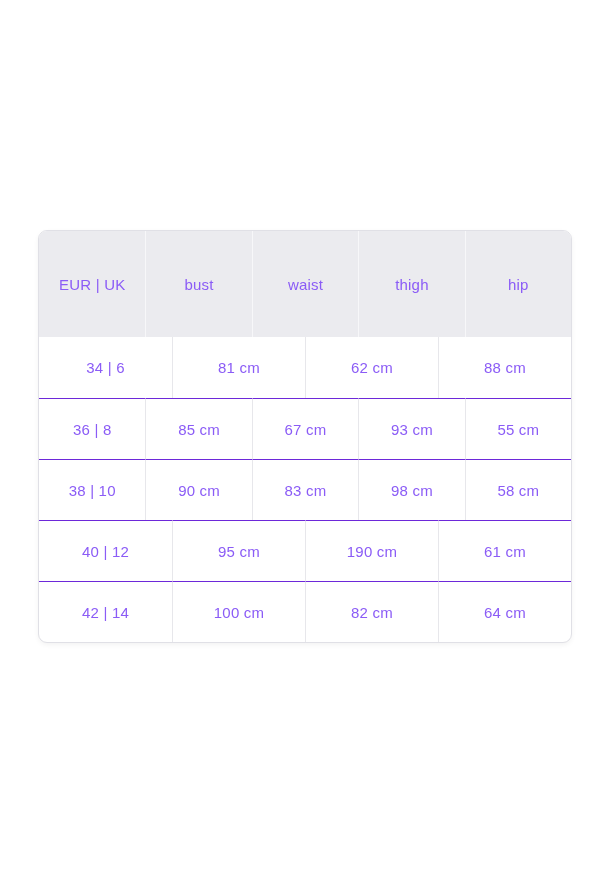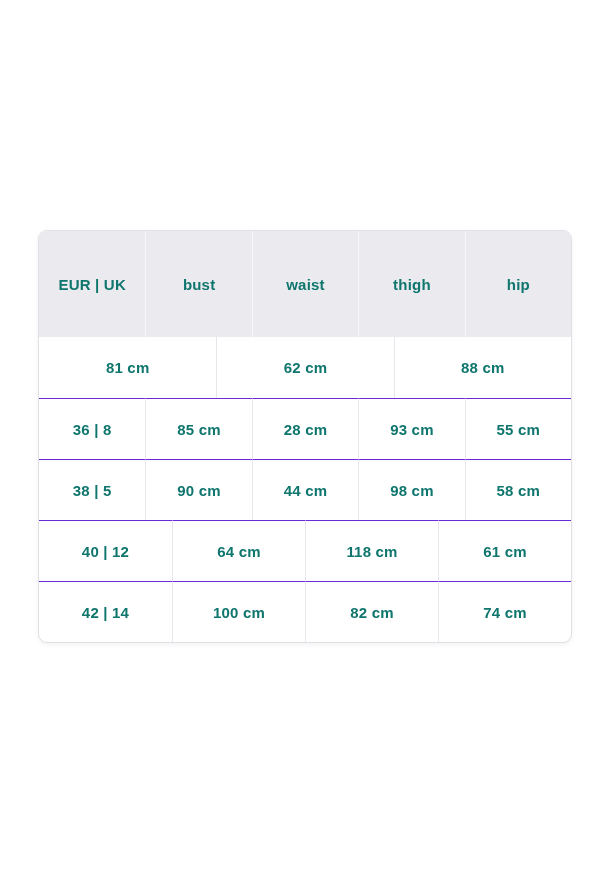--- a/index.html
+++ b/index.html
@@ -29,22 +29,22 @@
   .t-row {
     display: flex;
     width: 100%;
   }
   .t-cell {
     flex: 1 1 20%;
     display: flex;
     align-items: center;
     justify-content: center;
     font-size: 15px;
-    font-weight: 700;
-    color: #0f766e;
+    font-weight: 400;
+    color: #8b5cf6;
     letter-spacing: 0.2px;
     box-sizing: border-box;
   }
   .t-head .t-cell {
     height: 106px;
     background: #ebebef;
     border-left: 1px solid #f7f7f9;
   }
   .t-head .t-cell:first-child {
     border-left: none;
@@ -70,49 +70,50 @@
     <div class="t-cell">EUR | UK</div>
     <div class="t-cell">bust</div>
     <div class="t-cell">waist</div>
     <div class="t-cell">thigh</div>
     <div class="t-cell">hip</div>
   </div>
 
   <div class="t-body">
 
     <div class="t-row">
+      <div class="t-cell">34 | 6</div>
       <div class="t-cell">81 cm</div>
       <div class="t-cell">62 cm</div>
       <div class="t-cell">88 cm</div>
     </div>
 
     <div class="t-row">
       <div class="t-cell">36 | 8</div>
       <div class="t-cell">85 cm</div>
-      <div class="t-cell">28 cm</div>
+      <div class="t-cell">67 cm</div>
       <div class="t-cell">93 cm</div>
       <div class="t-cell">55 cm</div>
     </div>
 
     <div class="t-row">
-      <div class="t-cell">38 | 5</div>
+      <div class="t-cell">38 | 10</div>
       <div class="t-cell">90 cm</div>
-      <div class="t-cell">44 cm</div>
+      <div class="t-cell">83 cm</div>
       <div class="t-cell">98 cm</div>
       <div class="t-cell">58 cm</div>
     </div>
 
     <div class="t-row">
       <div class="t-cell">40 | 12</div>
-      <div class="t-cell">64 cm</div>
-      <div class="t-cell">118 cm</div>
+      <div class="t-cell">95 cm</div>
+      <div class="t-cell">190 cm</div>
       <div class="t-cell">61 cm</div>
     </div>
 
     <div class="t-row">
       <div class="t-cell">42 | 14</div>
       <div class="t-cell">100 cm</div>
       <div class="t-cell">82 cm</div>
-      <div class="t-cell">74 cm</div>
+      <div class="t-cell">64 cm</div>
     </div>
 
   </div>
 </div>
 
 </body></html>

